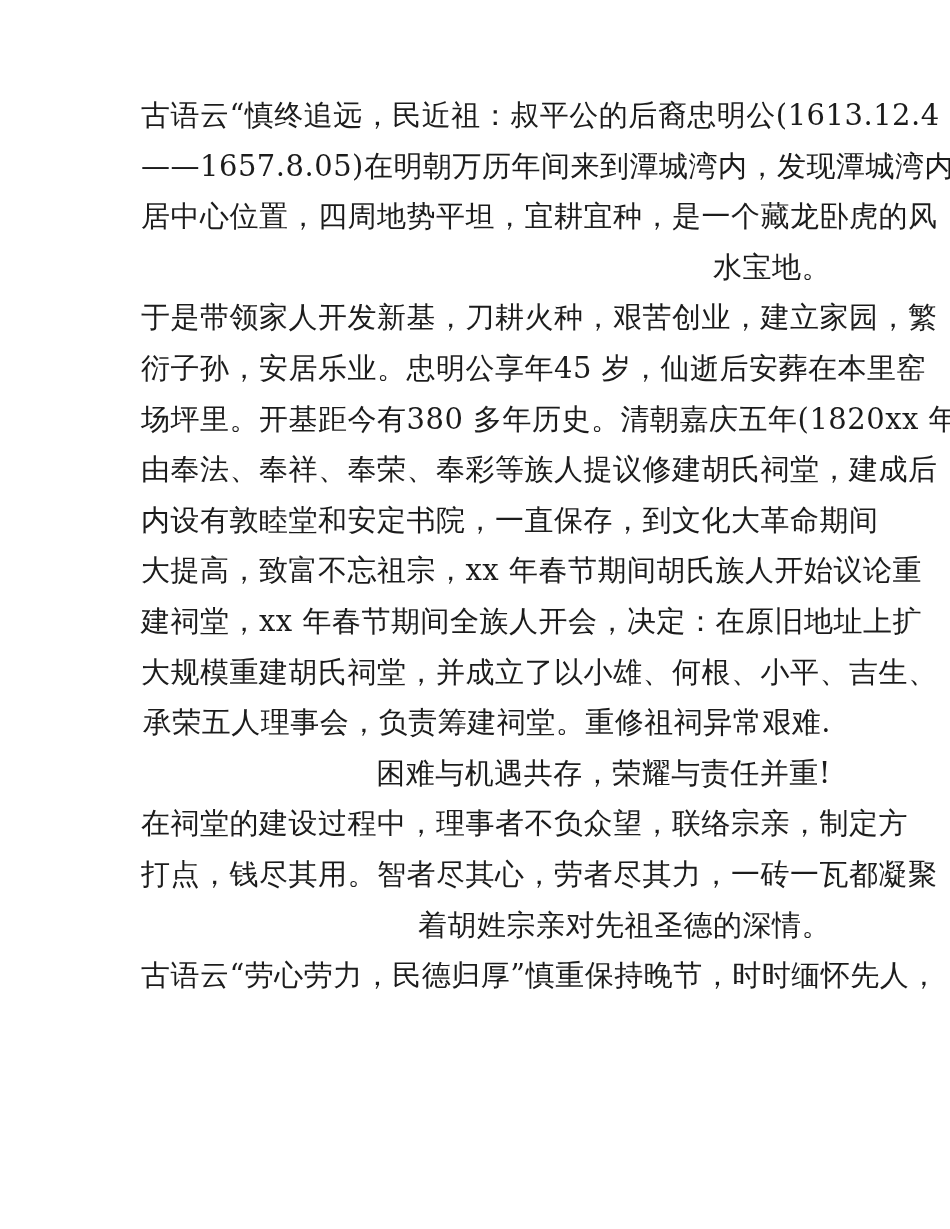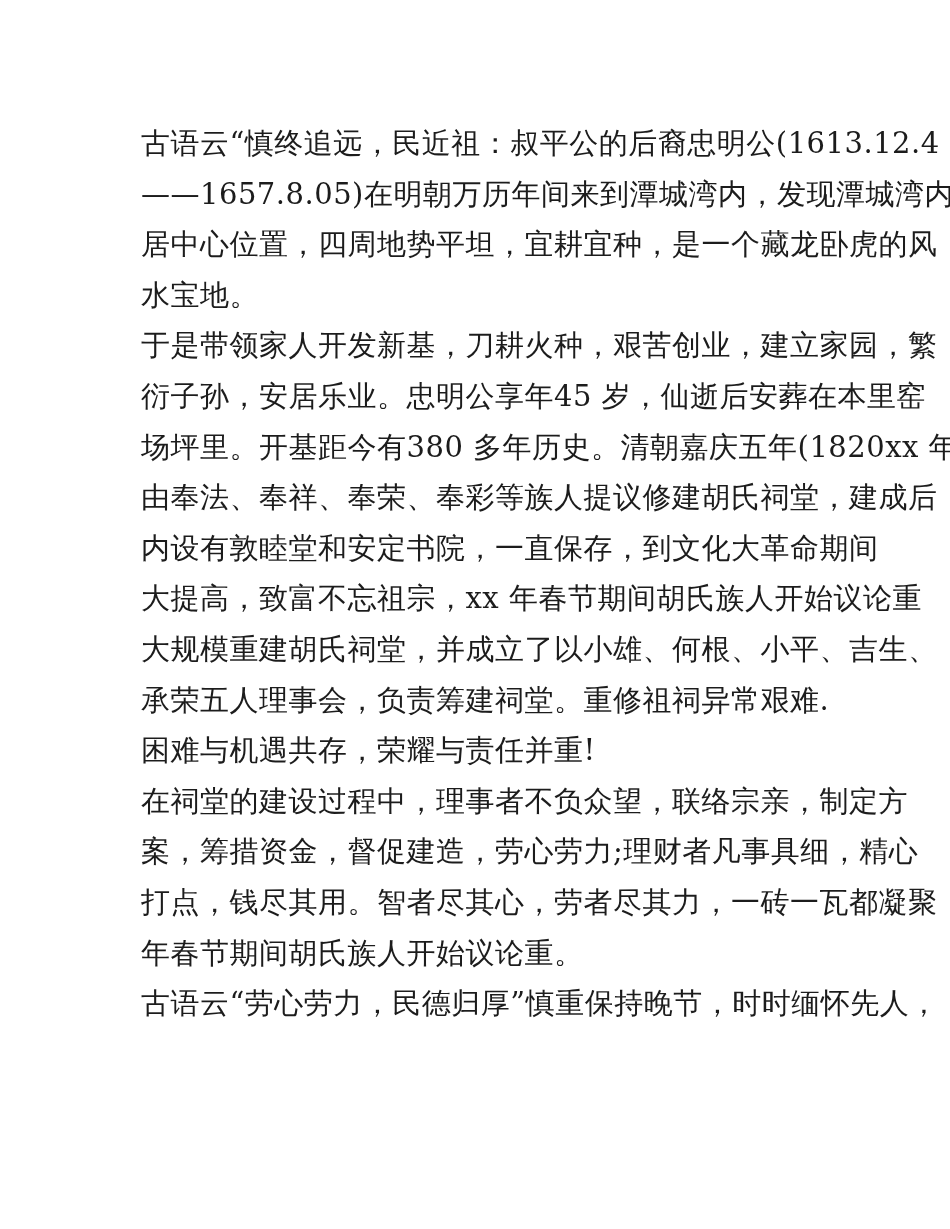--- a/index.html
+++ b/index.html
@@ -14,22 +14,23 @@
   }
   .page {
     position: relative;
     width: 950px;
     height: 1229px;
     background: #ffffff;
   }
   .doc-content {
     position: absolute;
     left: 141px;
-    top: 118px;
+    top: 90px;
     width: 690px;
+    text-align: right;
   }
   .para {
     margin: 0;
     padding: 0;
   }
   .line {
     font-family: "DejaVu Serif", "Liberation Serif", serif;
     font-size: 29px;
     line-height: 50.6px;
     color: #1c1c1c;
@@ -50,33 +51,33 @@
       <div class="line">水宝地。</div>
     </div>
 
     <div class="para">
       <div class="line">于是带领家人开发新基，刀耕火种，艰苦创业，建立家园，繁</div>
       <div class="line">衍子孙，安居乐业。忠明公享年45 岁，仙逝后安葬在本里窑</div>
       <div class="line">场坪里。开基距今有380 多年历史。清朝嘉庆五年(1820xx 年)</div>
       <div class="line">由奉法、奉祥、奉荣、奉彩等族人提议修建胡氏祠堂，建成后</div>
       <div class="line">内设有敦睦堂和安定书院，一直保存，到文化大革命期间</div>
       <div class="line">大提高，致富不忘祖宗，xx 年春节期间胡氏族人开始议论重</div>
+      <div class="line">建祠堂，xx 年春节期间全族人开会，决定：在原旧地址上扩</div>
       <div class="line">大规模重建胡氏祠堂，并成立了以小雄、何根、小平、吉生、</div>
       <div class="line">承荣五人理事会，负责筹建祠堂。重修祖祠异常艰难.</div>
     </div>
 
     <div class="para">
       <div class="line">困难与机遇共存，荣耀与责任并重!</div>
     </div>
 
     <div class="para">
       <div class="line">在祠堂的建设过程中，理事者不负众望，联络宗亲，制定方</div>
-      <div class="line">案，筹措资金，督促建造，劳心劳力;理财者凡事具细，精心</div>
       <div class="line">打点，钱尽其用。智者尽其心，劳者尽其力，一砖一瓦都凝聚</div>
-      <div class="line">年春节期间胡氏族人开始议论重。</div>
+      <div class="line">着胡姓宗亲对先祖圣德的深情。</div>
     </div>
 
     <div class="para">
       <div class="line">古语云“劳心劳力，民德归厚”慎重保持晚节，时时缅怀先人，</div>
     </div>
 
   </div>
 </div>
 
 </body></html>

